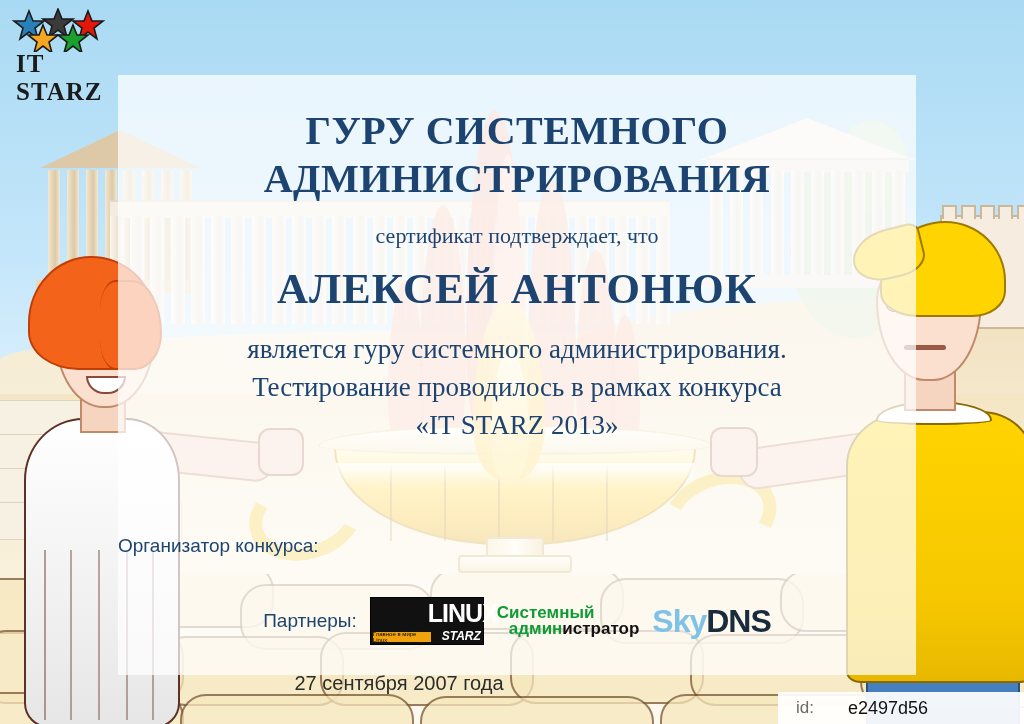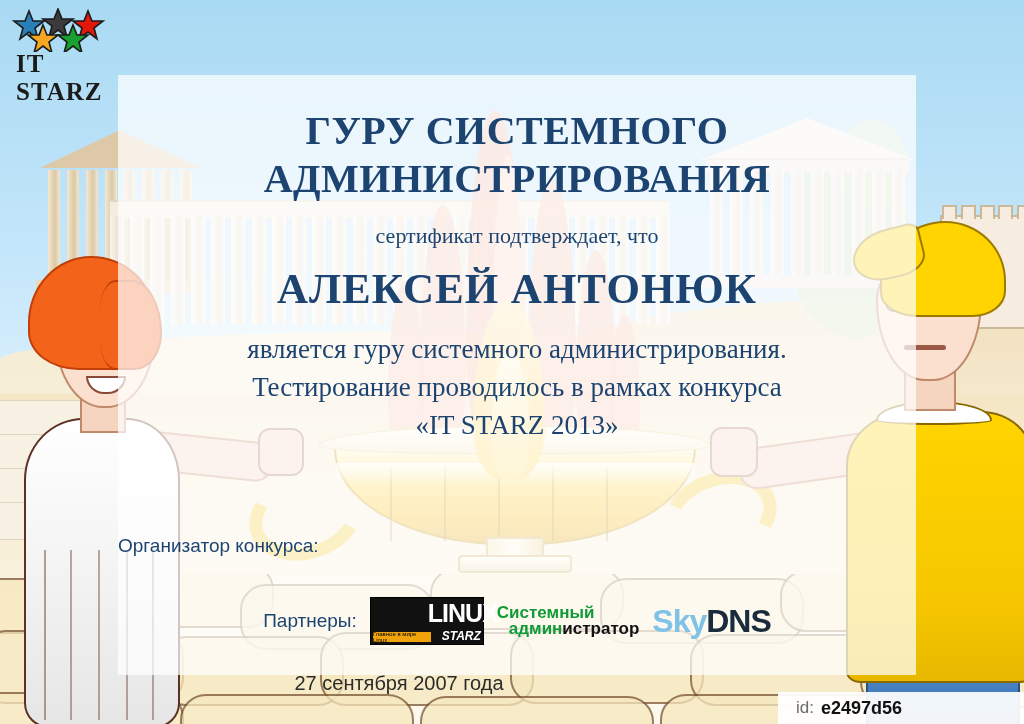--- a/index.html
+++ b/index.html
@@ -235,21 +235,21 @@
   
   .date{
     position:absolute;left:0;top:672px;width:798px;text-align:center;
     font-family:"Liberation Sans", sans-serif;font-size:20px;color:#2b2b2b;
   }
   .idbox{
     position:absolute;left:778px;top:692px;width:246px;height:32px;
     background:rgba(255,255,255,.93);display:flex;align-items:center;padding-left:18px;gap:7px;
   }
   .id-label{font-family:"Liberation Sans", sans-serif;font-size:17px;color:#6b6b6b;}
-  .id-value{font-family:"Liberation Sans", sans-serif;font-weight:bold;font-size:18px;color:#111;}
+  .id-value{font-family:"Liberation Sans", sans-serif;font-weight:normal;font-size:18px;color:#111;margin-left:27px;}
 </style>
 </head>
 <body>
 
 <div id="cert">
 
   <div class="bg-layer">
 
     <div class="ground-far"></div>
     <div class="hill"></div>

